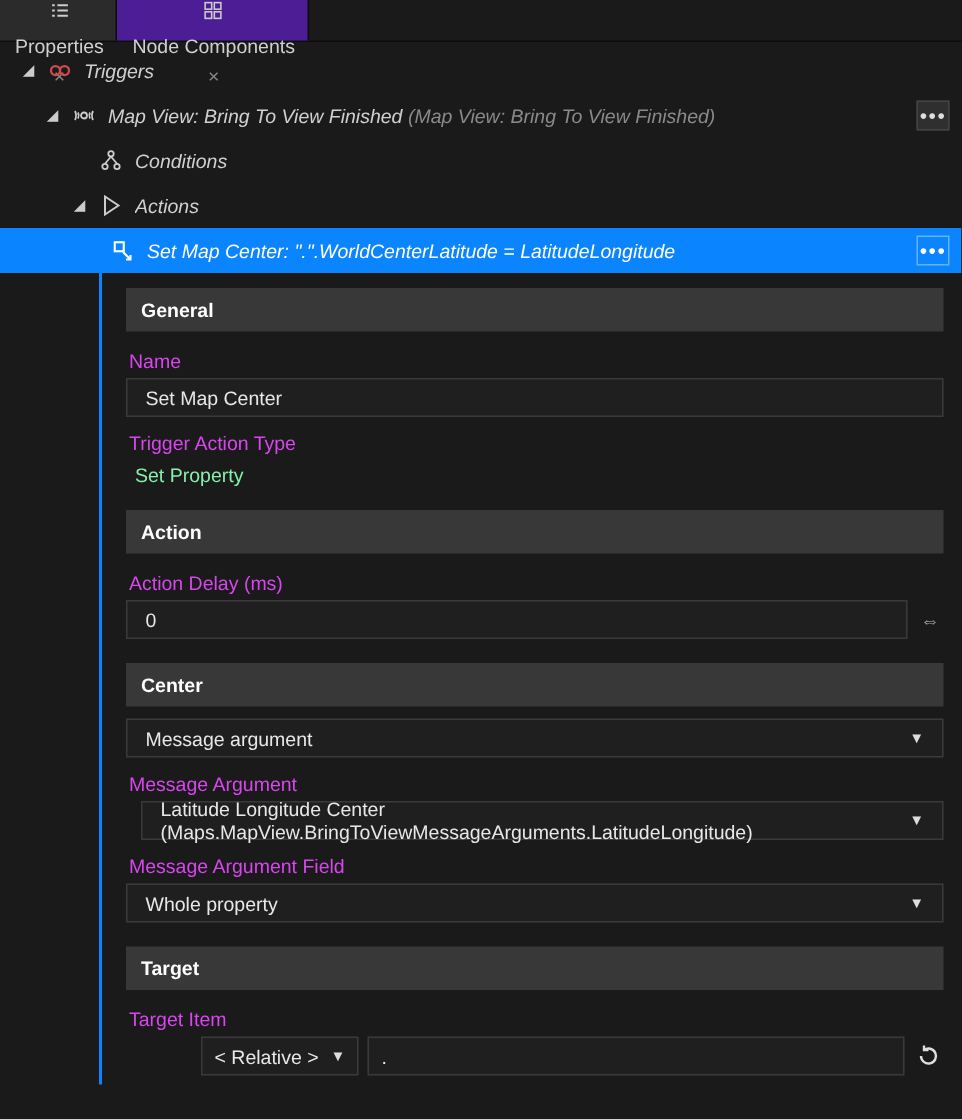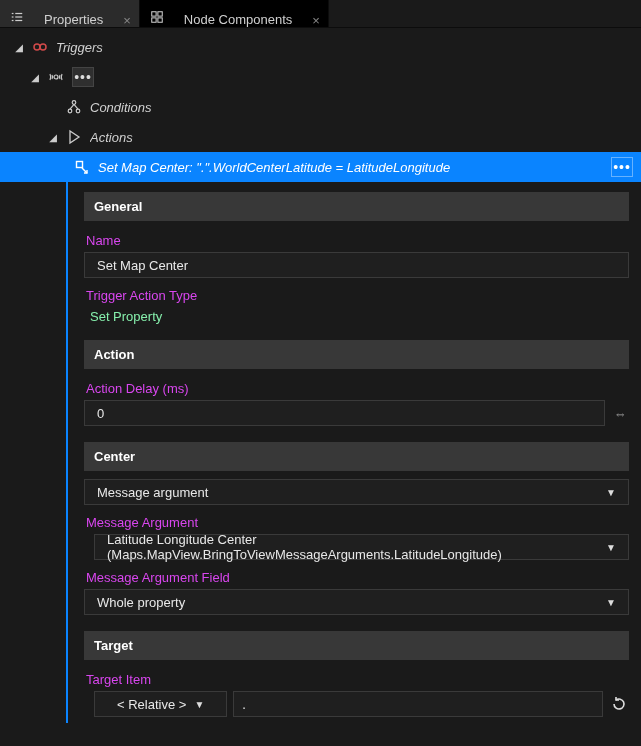--- a/index.html
+++ b/index.html
@@ -13,28 +13,29 @@
     overflow: hidden;
   }
   .tabbar {
     display: flex;
     height: 28px;
     background: #1a1a1a;
     border-bottom: 1px solid #0c0c0c;
   }
   .tab {
     display: flex;
-    align-items: flex-end;
-    gap: 20px;
+    align-items: center;
+    gap: 6px;
     padding: 0 8px 0 10px;
     background: #2b2b2b;
     border-right: 1px solid #0c0c0c;
     cursor: pointer;
-  }
-  .tab.active { background: #000000; }
+    flex-direction: column;
+  }
+  .tab.active { background: #4c1d95; }
   .tab .close {
     color: #888;
     font-size: 13px;
     line-height: 1;
     cursor: pointer;
   }
   .tab svg { width: 14px; height: 14px; }
   .body { display: flex; flex-direction: column; }
 
   .tree { padding-top: 4px; }
@@ -130,24 +131,25 @@
     display: flex;
     align-items: center;
     gap: 6px;
   }
   .relative-btn {
     background: #1f1f1f;
     border: 1px solid #3a3a3a;
     height: 26px;
     display: flex;
     align-items: center;
-    padding: 0 22px;
+    padding: 0 8px;
     gap: 8px;
     cursor: pointer;
     color: #e8e8e8;
+    margin-left: 40px;
   }
   .relative-btn .caret { font-size: 10px; color:#ddd; }
   .relative-rest {
     flex: 1;
     background: #1f1f1f;
     border: 1px solid #3a3a3a;
     height: 26px;
     display: flex; align-items: center;
     padding: 0 8px;
     color: #e8e8e8;
@@ -220,20 +222,24 @@
             <g fill="none" stroke="#ccc" stroke-width="1.2">
               <circle cx="8" cy="8" r="2"></circle>
               <path d="M3 8a5 5 0 0 1 0 0"></path>
               <path d="M2 5 a7 7 0 0 1 0 6"></path>
               <path d="M14 5 a7 7 0 0 0 0 6"></path>
               <path d="M4 6 a4.5 4.5 0 0 1 0 4"></path>
               <path d="M12 6 a4.5 4.5 0 0 0 0 4"></path>
             </g>
           </svg>
       </span>
+      <span class="tree-label">
+        <span>Map View: Bring To View Finished</span>
+        <span class="suffix">(Map View: Bring To View Finished)</span>
+      </span>
       <span class="row-btn">•••</span>
     </div>
 
     <div class="tree-row">
       <span class="ind" style="width:40px"></span>
       <span class="arrow blank">◢</span>
       <span class="tree-icon">
         <svg viewBox="0 0 16 16">
             <g fill="none" stroke="#ccc" stroke-width="1.2">
               <circle cx="8" cy="3.5" r="1.8"></circle>

